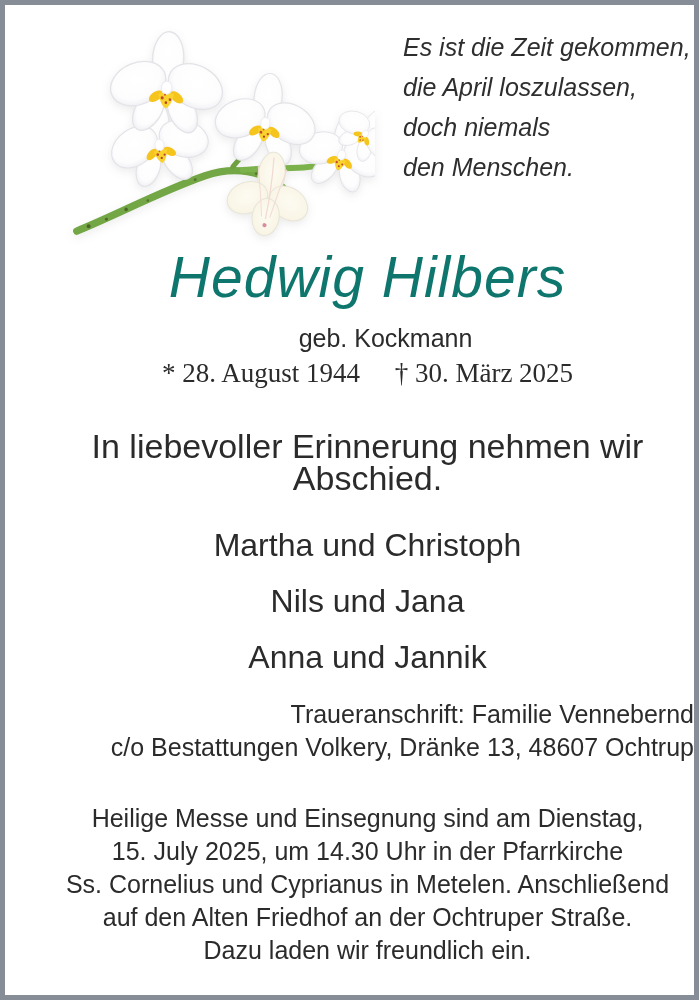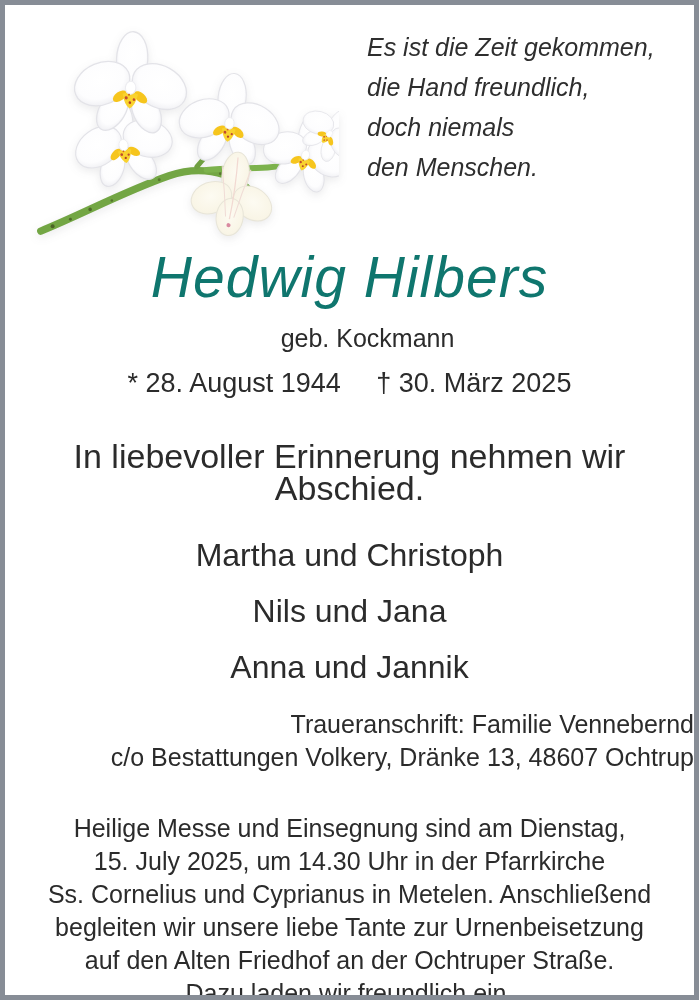--- a/index.html
+++ b/index.html
@@ -9,20 +9,21 @@
   .card {
     box-sizing: border-box;
     width: 699px;
     height: 1000px;
     background: #ffffff;
     border: 5px solid #878d96;
     color: #2b2b2b;
     text-align: center;
     overflow: hidden;
     position: relative;
+    padding-left: 36px;
   }
 
   
   .top {
     position: relative;
     height: 232px;
     text-align: left;
   }
   .orchid {
     position: absolute;
@@ -51,23 +52,24 @@
     letter-spacing: 1px;
     color: #0f766e;
   }
   .maiden-name {
     margin-top: 14px;
     font-size: 25px;
     line-height: 30px;
     margin-left: 36px;
   }
   .life-dates {
-    margin-top: 14px;
+    margin-top: 4px;
     font-size: 27px;
     line-height: 33px;
+    font-family: Liberation Serif, serif;
   }
   .life-dates .death { margin-left: 28px; }
 
   .farewell {
     margin-top: 40px;
     font-size: 34px;
     line-height: 32px;
   }
 
   .mourners { margin-top: 36px; }
@@ -149,21 +151,21 @@
       <use href="#flower" transform="translate(296,147) rotate(14) scale(1.0)"></use>
       <use href="#flower" transform="translate(320,125) rotate(40) scale(0.72)"></use>
       <use href="#flower" transform="translate(219,115) rotate(6) scale(1.18)"></use>
       <use href="#flower" transform="translate(112,137) rotate(-10) scale(1.15)"></use>
       <use href="#flower" transform="translate(119,79) rotate(3) scale(1.32)"></use>
       <use href="#flowerBack" transform="translate(222,190) rotate(8) scale(1.05)"></use>
     </svg>
 
     <div class="epigraph">
       <div>Es ist die Zeit gekommen,</div>
-      <div>die Hand freundlich,</div>
+      <div>die April loszulassen,</div>
       <div>doch niemals</div>
       <div>den Menschen.</div>
     </div>
   </div>
 
   <h1 class="deceased-name">Hedwig Hilbers</h1>
 
   <div class="maiden-name">geb. Kockmann</div>
 
   <div class="life-dates">
@@ -181,18 +183,17 @@
 
   <div class="address">
     <div>Traueranschrift: Familie Vennebernd</div>
     <div>c/o Bestattungen Volkery, Dränke 13, 48607 Ochtrup</div>
   </div>
 
   <div class="service">
     <div>Heilige Messe und Einsegnung sind am Dienstag,</div>
     <div>15. July 2025, um 14.30 Uhr in der Pfarrkirche</div>
     <div>Ss. Cornelius und Cyprianus in Metelen. Anschließend</div>
-    <div>begleiten wir unsere liebe Tante zur Urnenbeisetzung</div>
     <div>auf den Alten Friedhof an der Ochtruper Straße.</div>
     <div>Dazu laden wir freundlich ein.</div>
   </div>
 
 </div>
 
 </body></html>

